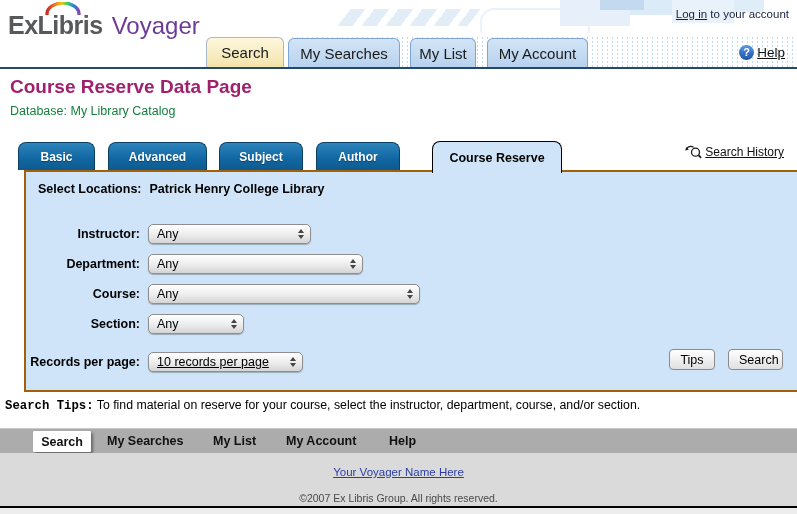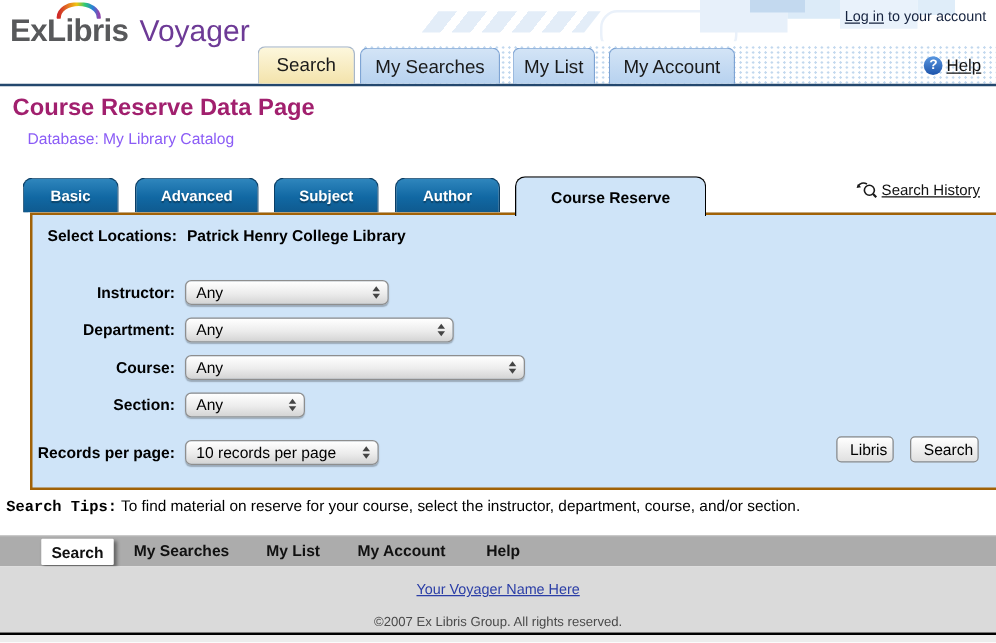--- a/index.html
+++ b/index.html
@@ -42,34 +42,34 @@
   .ttab.t1{left:288px;width:112px;}
   .ttab.t2{left:410px;width:66px;}
   .ttab.t3{left:487px;width:101px;}
   .help{position:absolute;right:12px;top:45px;display:flex;align-items:center;gap:3px;z-index:3;cursor:pointer;}
   .help-ic{width:15px;height:15px;border-radius:50%;background:linear-gradient(#5a97e0,#1d54ab);
     color:#fff;font-size:11px;font-weight:bold;text-align:center;line-height:15px;display:inline-block;}
   .help a{font-size:13.5px;color:#111;text-decoration:underline;}
 
   
   .page-title{position:absolute;left:10px;top:76px;font-size:19px;font-weight:bold;color:var(--title-magenta);}
-  .dbline{position:absolute;left:10px;top:104px;font-size:12.5px;color:#8b5cf6;margin-left:12px;}
+  .dbline{position:absolute;left:10px;top:104px;font-size:12.5px;color:#15803d;}
   .search-history{position:absolute;right:13px;top:144px;display:flex;align-items:center;gap:3px;cursor:pointer;}
   .search-history span{font-size:12px;color:#111;text-decoration:underline;}
 
   .tabset{position:absolute;left:8px;top:141px;width:781px;height:251px;padding-left:26px;}
   .stab{position:absolute;top:1px;height:28px;display:flex;align-items:center;justify-content:center;
     font-size:12px;font-weight:bold;color:#fff;cursor:pointer;border:1.5px solid var(--tab-blue-dark);
     border-bottom:none;border-radius:8px 8px 0 0;background:linear-gradient(#2f86bd,var(--tab-blue) 55%,#0f5a8f);
     text-shadow:0 1px 1px rgba(0,0,0,.35);z-index:1;}
   .stab.s0{left:10px;width:77px;}
   .stab.s1{left:100px;width:99px;}
   .stab.s2{left:211px;width:84px;}
   .stab.s3{left:308px;width:84px;}
-  .stab.active{left:404px;width:153px;top:0;height:32px;background:var(--panel-blue);
+  .stab.active{left:424px;width:130px;top:0;height:32px;background:var(--panel-blue);
     color:#000;border:1.5px solid #000;border-bottom:none;text-shadow:none;font-size:12.5px;z-index:3;}
   .panel{position:absolute;left:16px;top:29px;width:781px;height:222px;background:var(--panel-blue);
     border:2px solid #a16207;z-index:2;}
   .loc{position:absolute;left:12px;top:10px;font-size:12.5px;font-weight:bold;color:#000;}
   .loc .lv{margin-left:8px;}
   .frow-label{position:absolute;width:114px;text-align:right;font-size:12.5px;font-weight:bold;color:#000;}
   .sel{position:absolute;left:122px;height:20px;border:1px solid #8e8e8e;border-radius:5px;
     background:linear-gradient(#ffffff,#ececec 55%,#d4d4d4);box-shadow:0 1px 1px rgba(0,0,0,.25);
     display:flex;align-items:center;justify-content:space-between;padding:0 6px 0 8px;
     font-size:12.5px;color:#000;cursor:pointer;}
@@ -219,29 +219,29 @@
       <div class="frow-label" style="top:145px;">Section:</div>
       <div class="sel" style="top:142px;width:96px;">
         <span>Any</span>
         <span class="arrows">
             <span class="arr-up"></span>
             <span class="arr-dn"></span>
           </span>
       </div>
 
       <div class="rpp-label">Records per page:</div>
-      <div class="sel" style="top:180px;width:155px;">
+      <div class="sel" style="top:180px;width:155px;text-decoration:underline;">
         <span>10 records per page</span>
         <span class="arrows">
             <span class="arr-up"></span>
             <span class="arr-dn"></span>
           </span>
       </div>
 
-      <button class="btn reset">Libris</button>
+      <button class="btn reset">Tips</button>
       <button class="btn search">Search</button>
     </div>
   </div>
 
   <p class="tips">
     <b>Search Tips:</b><span> To find material on reserve for your course, select the instructor, department, course, and/or section.</span>
   </p>
 
   <div class="bottom-nav">
     <div class="bitem b0 active">Search</div>

